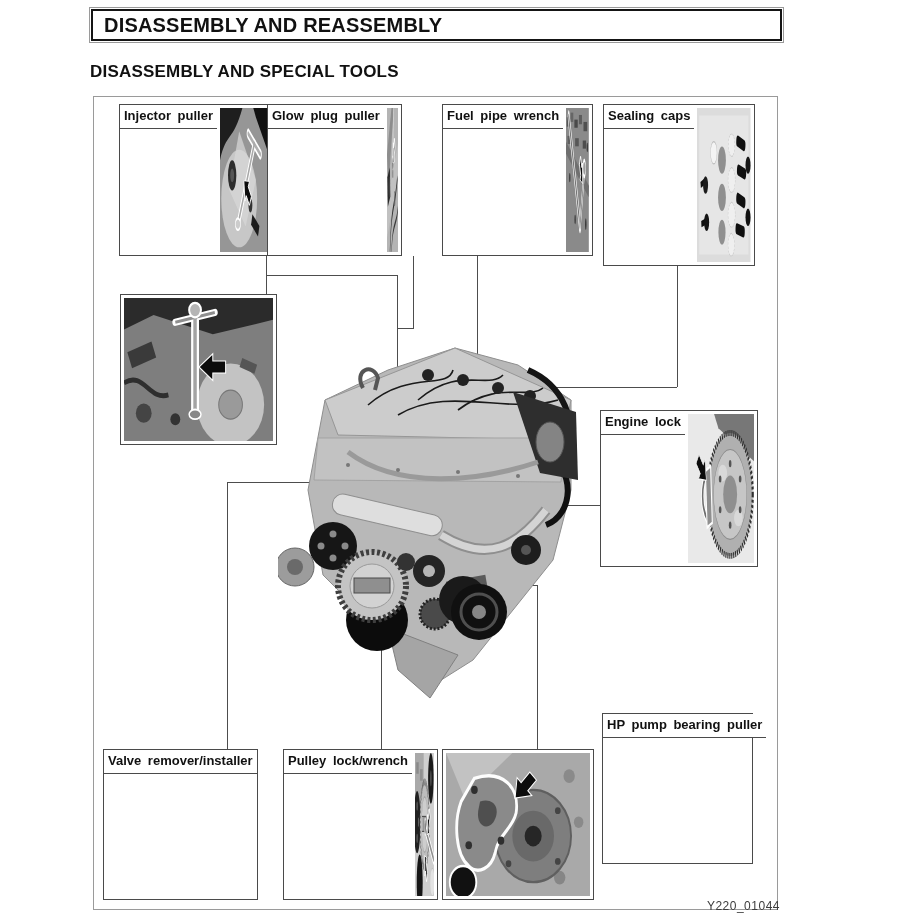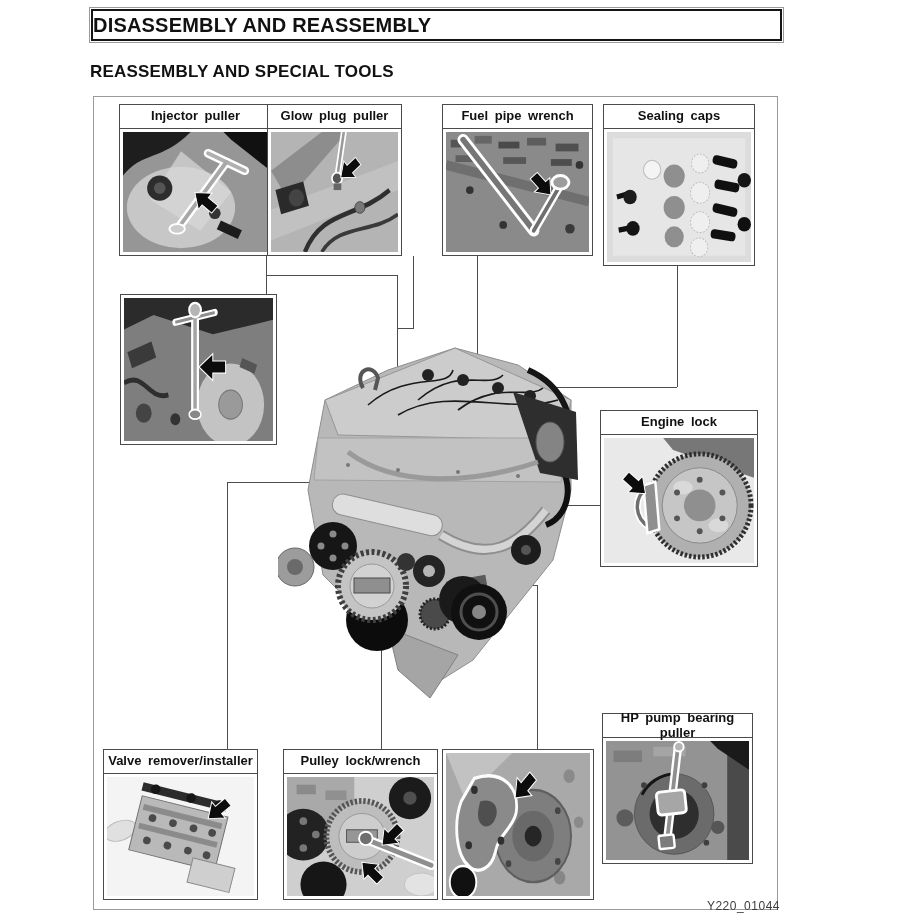--- a/index.html
+++ b/index.html
@@ -3,31 +3,31 @@
 <meta charset="utf-8">
 <style>
   html,body{margin:0;padding:0;background:#fff;}
   .page{position:relative;width:916px;height:916px;background:#fff;overflow:hidden;
         font-family:"Liberation Sans",sans-serif;color:#111;}
 
   
   .doc-title-outer{position:absolute;left:89px;top:7px;width:695px;height:36px;
         border:1px solid #9a9a9a;box-sizing:border-box;padding:1px;}
   .doc-title-inner{width:100%;height:100%;box-sizing:border-box;border:2px solid #151515;
-        display:flex;align-items:center;padding-left:0;
+        display:flex;align-items:center;padding-left:11px;
         font-size:20px;font-weight:bold;letter-spacing:.2px;}
   .section-heading{position:absolute;left:90px;top:62px;font-size:17px;font-weight:bold;letter-spacing:.2px;}
 
   
   .diagram{position:absolute;left:93px;top:96px;width:685px;height:814px;
         border:1px solid #9a9a9a;box-sizing:border-box;background:#fff;}
 
   
   .tool-box{position:absolute;border:1px solid #4a4a4a;background:#fff;box-sizing:border-box;
-        display:flex;flex-direction:column;}
+        display:flex;flex-direction:row;}
   .tool-title{border-bottom:1px solid #4a4a4a;display:flex;align-items:center;justify-content:center;
         text-align:center;font-weight:bold;font-size:13px;word-spacing:3px;height:24px;
         background:#fff;flex:0 0 auto;line-height:1.15;padding:0 4px;box-sizing:border-box;}
   .tool-title.tall{height:42px;}
   .tool-photo{flex:1 1 auto;padding:3px;display:flex;min-height:0;}
   .tool-photo svg{width:100%;height:100%;display:block;}
 
   
   #box-injector-puller      {left:119px;top:104px;width:153px;height:152px;}
   #box-glow-plug-puller     {left:267px;top:104px;width:135px;height:152px;}
@@ -51,21 +51,21 @@
 </style>
 </head>
 <body>
 
 <div class="page">
 
   <div class="doc-title-outer">
     <div class="doc-title-inner">DISASSEMBLY AND REASSEMBLY</div>
   </div>
 
-  <div class="section-heading">REASSEMBLY AND SPECIAL TOOLS</div>
+  <div class="section-heading">DISASSEMBLY AND SPECIAL TOOLS</div>
 
   <div class="diagram"></div>
 
   <div class="cline v" style="left:266px;top:256px;height:39px"></div>
   <div class="cline h" style="left:266px;top:275px;width:131px"></div>
   <div class="cline v" style="left:397px;top:275px;height:120px"></div>
   <div class="cline h" style="left:397px;top:328px;width:17px"></div>
   <div class="cline v" style="left:413px;top:256px;height:72px"></div>
   <div class="cline v" style="left:477px;top:256px;height:153px"></div>
   <div class="cline v" style="left:677px;top:256px;height:131px"></div>

